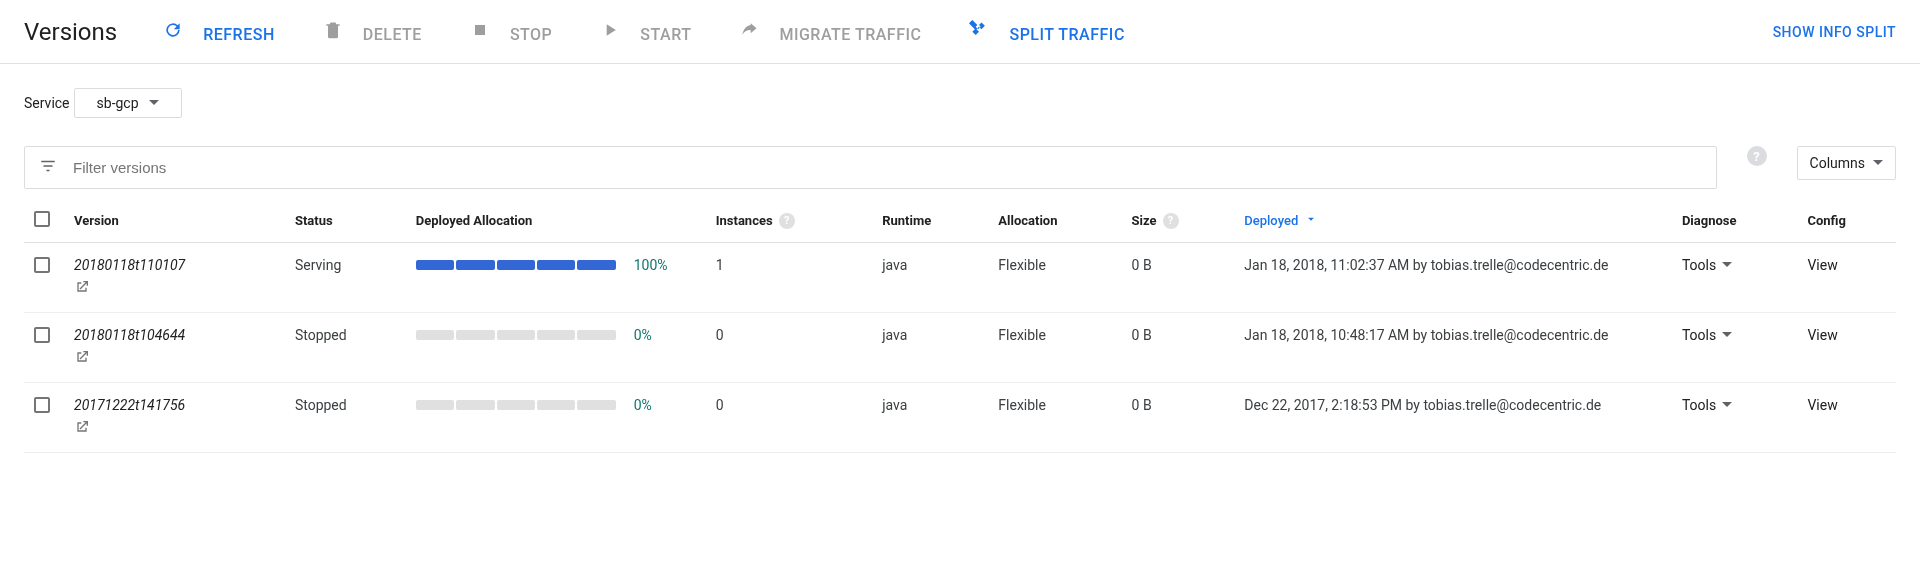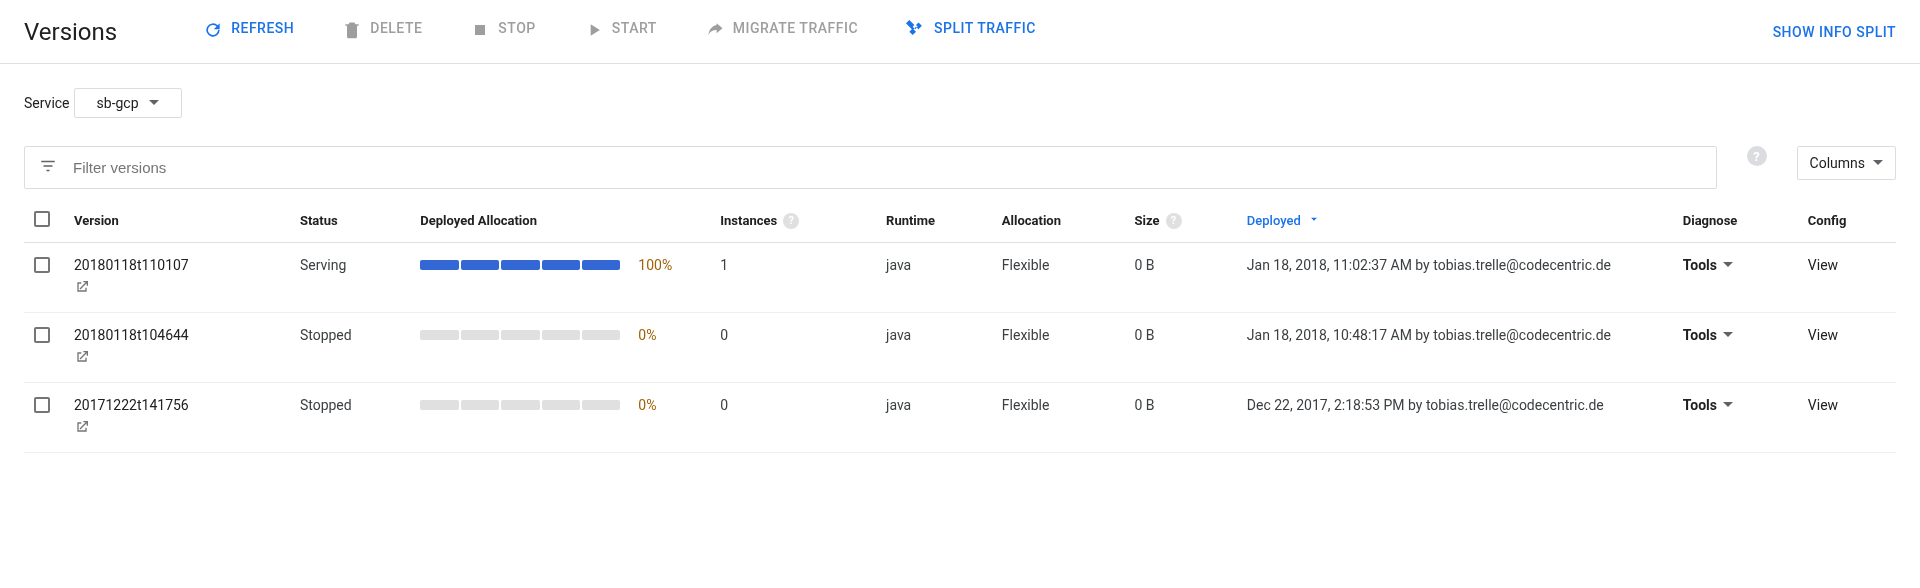--- a/index.html
+++ b/index.html
@@ -14,27 +14,27 @@
     display: flex;
     align-items: center;
     height: 64px;
     padding: 0 24px;
     border-bottom: 1px solid #e0e0e0;
   }
   .page-title {
     font-size: 24px;
     font-weight: 400;
     color: #212121;
-    margin-right: 76px;
+    margin-right: 36px;
   }
   .tb-btn {
     display: inline-flex;
-    align-items: flex-start;
-    gap: 8px;
-    font-size: 14px;
+    align-items: flex-end;
+    gap: 20px;
+    font-size: 16px;
     font-weight: 500;
     letter-spacing: 0.5px;
     text-transform: uppercase;
     cursor: pointer;
     padding: 8px 10px;
     margin-right: 28px;
     color: #1a73e8;
   }
   .tb-btn.disabled { color: #9e9e9e; cursor: default; }
   .tb-btn svg { width: 20px; height: 20px; }
@@ -119,36 +119,36 @@
     padding: 14px 10px;
     border-bottom: 1px solid #eceff1;
     vertical-align: top;
     font-size: 14px;
     color: #3c4043;
   }
   .chk {
     width: 16px; height: 16px; border: 2px solid #757575;
     border-radius: 2px; display: inline-block; cursor: pointer;
   }
-  .ver-cell { color: #212121; }
+  .ver-cell { color: #212121; font-style: italic; }
   .ext-icon { margin-top: 6px; color: #757575; cursor: pointer; }
   .ext-icon svg { width: 16px; height: 16px; }
 
   .traffic-wrap { display: flex; align-items: center; gap: 18px; }
   .bar {
     display: flex; gap: 2px; width: 200px; height: 10px;
   }
   .bar .seg { flex: 1; border-radius: 2px; }
   .bar.full .seg { background: #3367d6; }
   .bar.empty .seg { background: #e0e0e0; }
-  .pct { width: 44px; color: #a16207; }
+  .pct { width: 44px; color: #0f766e; }
 
   .tools-btn {
     display: inline-flex; align-items: center; gap: 6px;
-    font-weight: 700; color: #212121; cursor: pointer;
+    font-weight: 400; color: #212121; cursor: pointer;
   }
   .view-link { color: #212121; font-weight: 400; cursor: pointer; }
 
   .th-help { display: inline-flex; align-items: center; gap: 6px; }
   .small-help {
     width: 16px; height: 16px; border-radius: 50%;
     background: #e0e0e0; color: #fff; font-size: 11px; font-weight: 700;
     display: inline-flex; align-items: center; justify-content: center;
   }
   .caret { border: 5px solid transparent; border-top-color: #5f6368; margin-top: 4px; }

